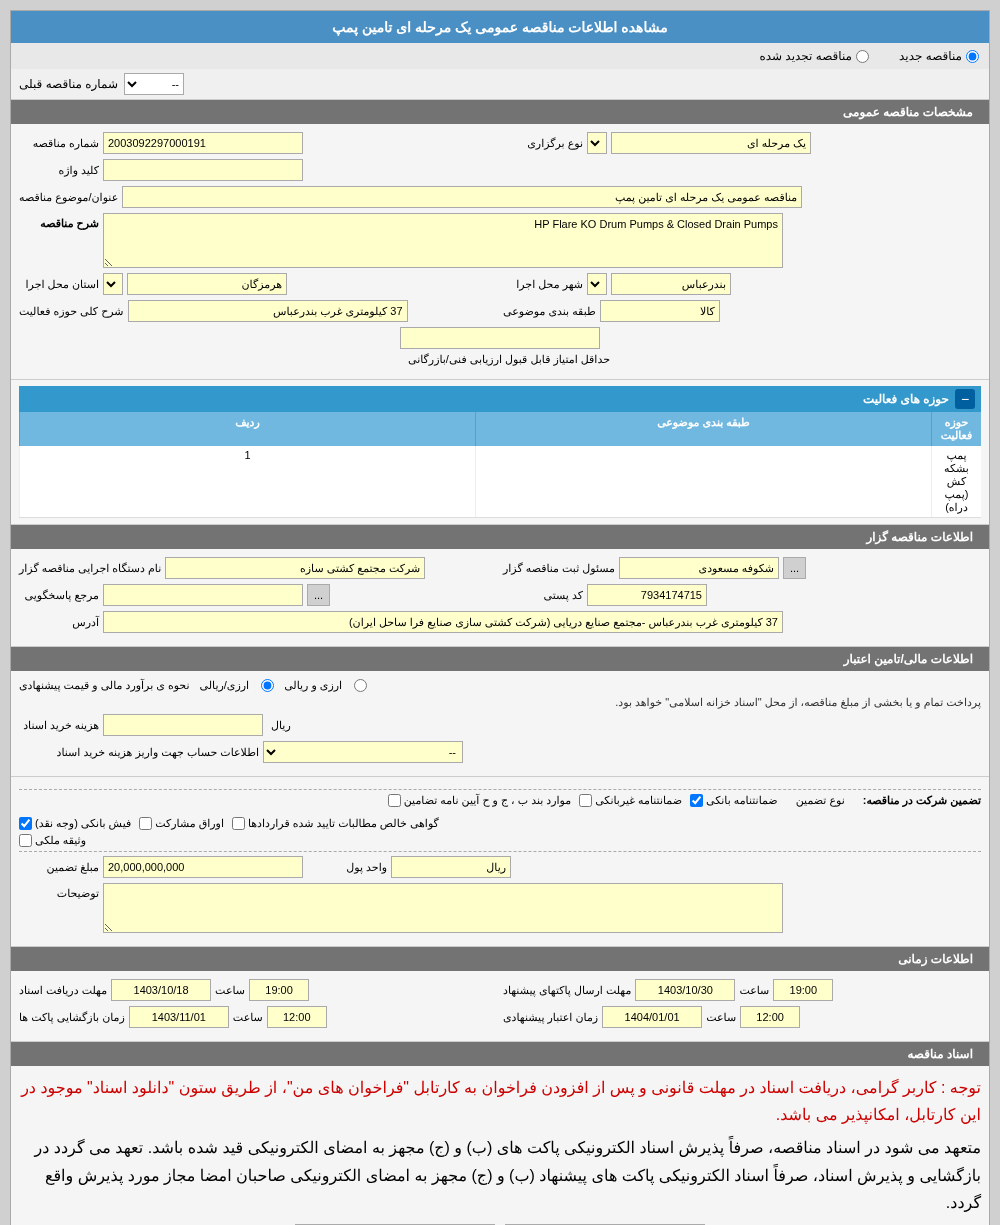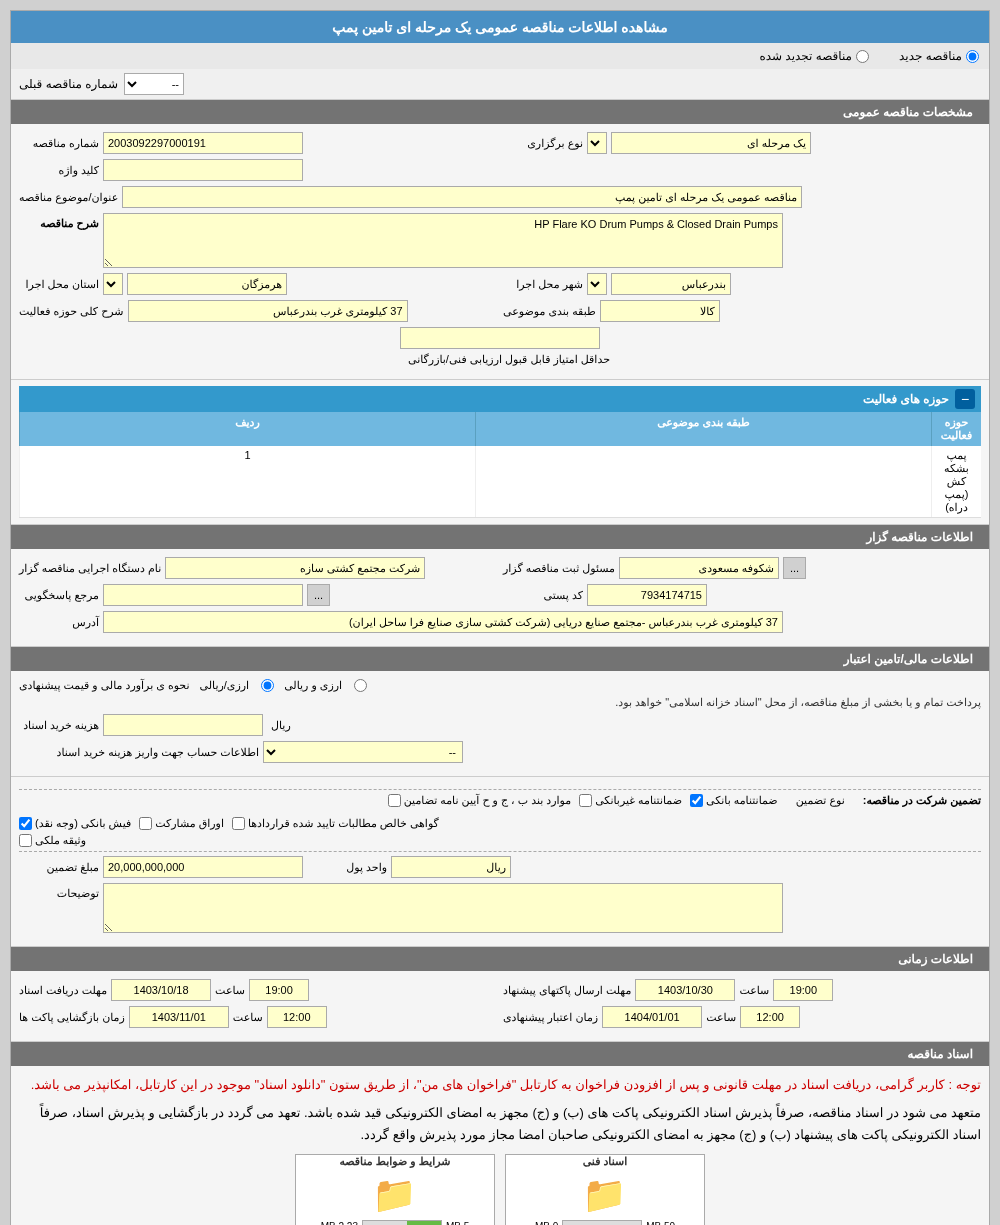--- a/index.html
+++ b/index.html
@@ -219,21 +219,21 @@
       width: 100px;
       text-align: center;
     }
     
     .notice-section {
       background: #f5f5f5;
       padding: 8px;
       border-bottom: 1px solid #ccc;
     }
     .notice-text {
-      font-size: 13px;
+      font-size: 16px;
       line-height: 1.7;
       color: #000;
       margin-bottom: 6px;
     }
     .notice-text .red { color: #cc0000; }
     
     .file-download-area {
       display: flex;
       gap: 10px;
       margin-top: 8px;

